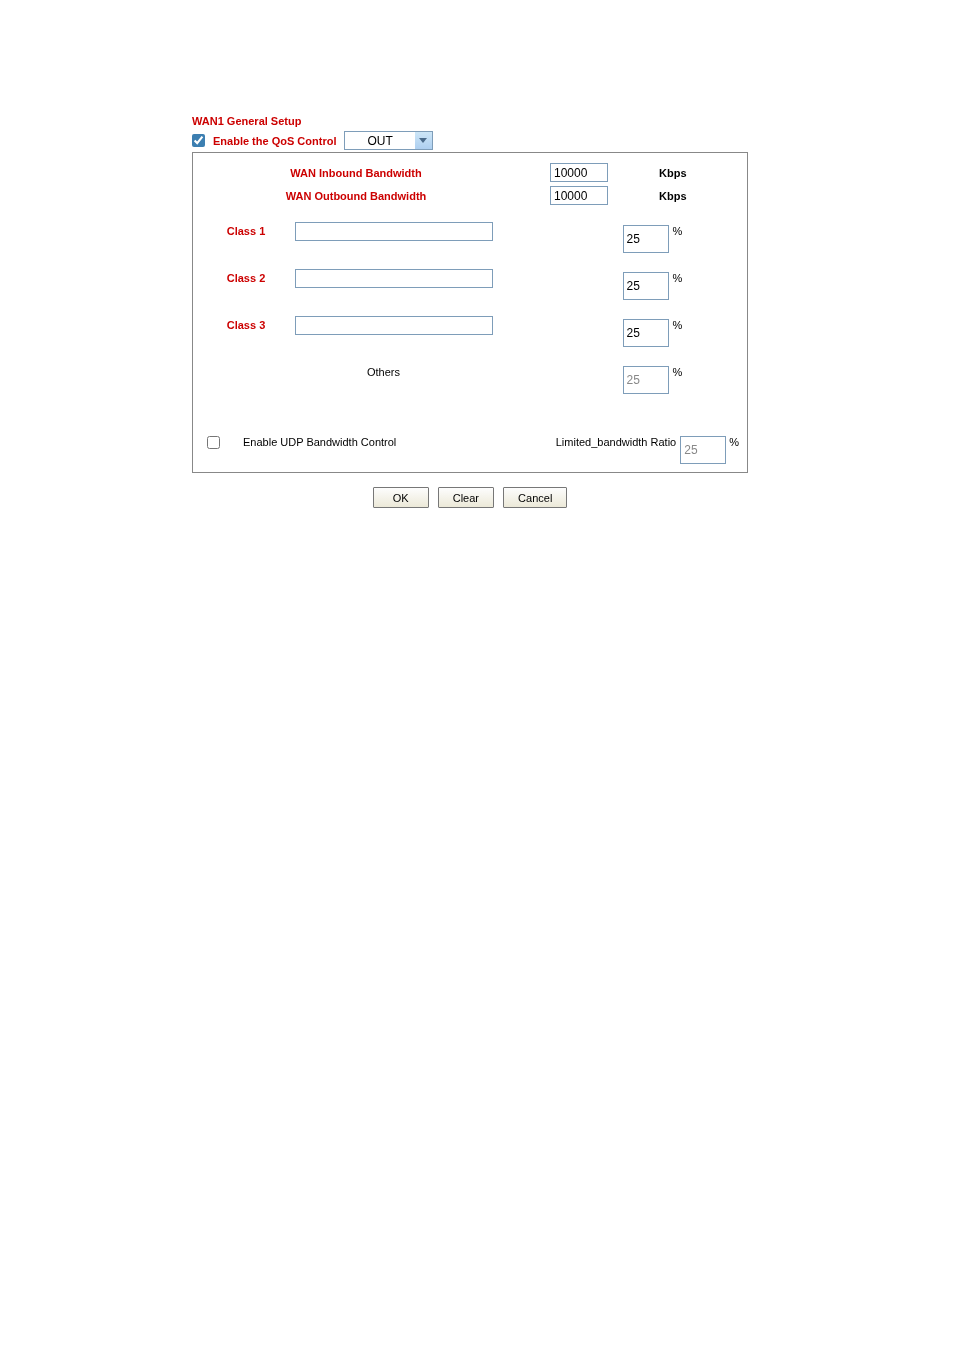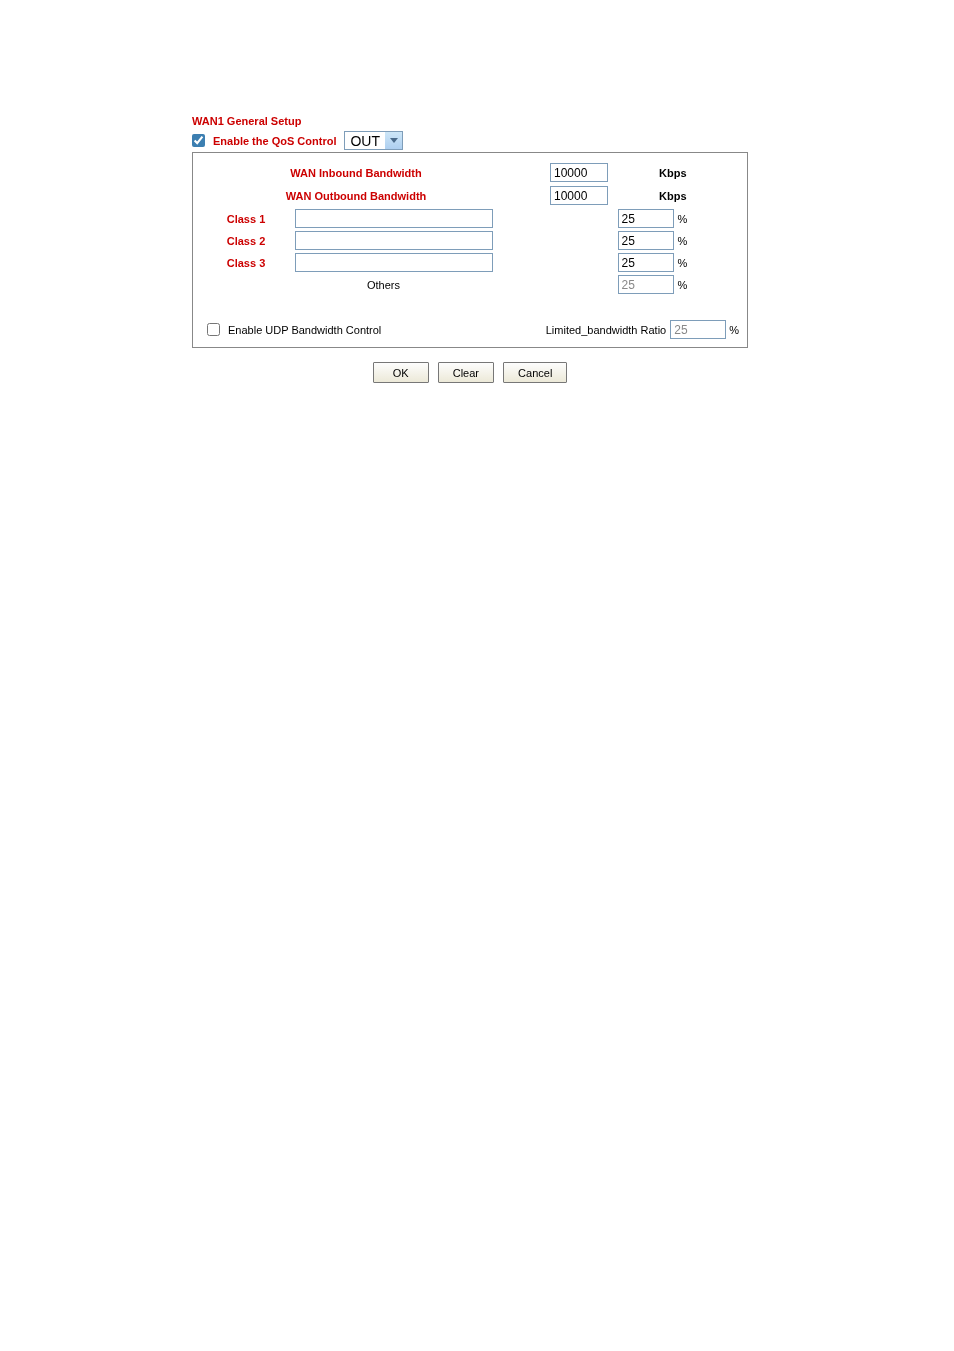--- a/index.html
+++ b/index.html
@@ -31,22 +31,22 @@
       font-size: 11px;
     }
     .select-wrap {
       display: inline-flex;
       align-items: center;
       border: 1px solid #7e9db9;
       background: #fff;
       height: 19px;
     }
     .select-text {
-      padding: 0 5px;
-      font-size: 14px;
+      padding: 0 22px;
+      font-size: 12px;
       color: #000;
     }
     .select-btn {
       width: 17px;
       height: 17px;
       background: linear-gradient(#cde6f7, #aecff0);
       display: flex;
       align-items: center;
       justify-content: center;
       cursor: pointer;
@@ -141,24 +141,25 @@
     }
     .ratio-cell {
       flex: 1;
       display: flex;
       align-items: center;
       justify-content: center;
     }
     .ratio-input {
       border: 1px solid #7e9db9;
       height: 19px;
-      width: 56px;
-      padding: 4px 3px;
+      width: 46px;
+      padding: 13px 3px;
       font-family: inherit;
       font-size: 12px;
+      margin-top: 16px;
     }
     .ratio-input.disabled {
       color: #888;
       background: #fff;
     }
     .pct {
       font-size: 11px;
       margin-left: 4px;
     }
     .others-row {
@@ -172,21 +173,21 @@
       font-size: 11px;
     }
     .udp-row {
       display: flex;
       align-items: center;
       margin-top: 26px;
     }
     .udp-left {
       display: flex;
       align-items: center;
-      gap: 8px;
+      gap: 23px;
       margin-left: 6px;
     }
     .udp-label {
       font-size: 11px;
     }
     .udp-right {
       margin-left: auto;
       display: flex;
       align-items: center;
     }

